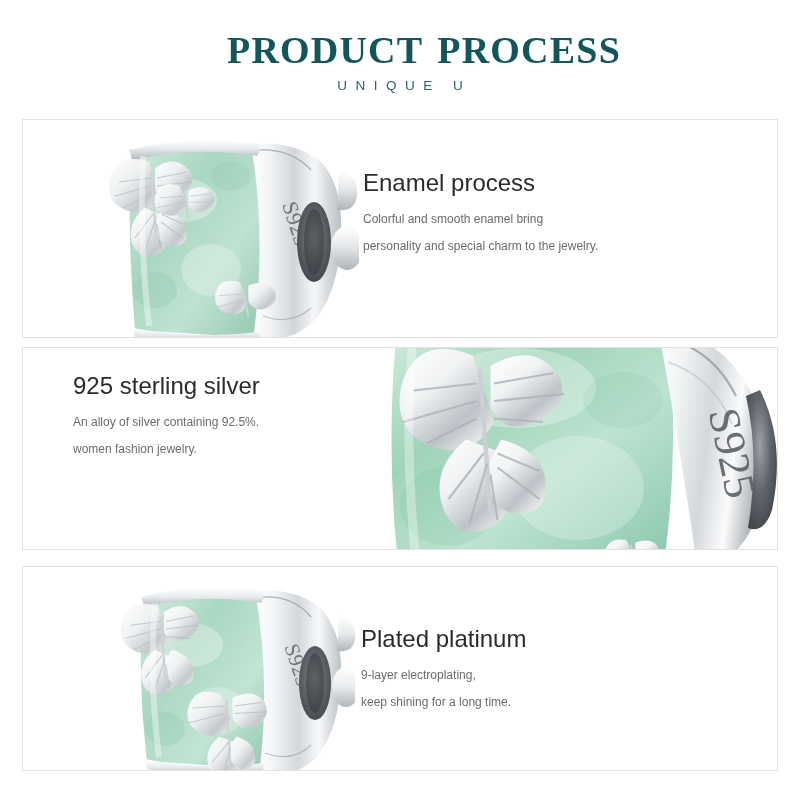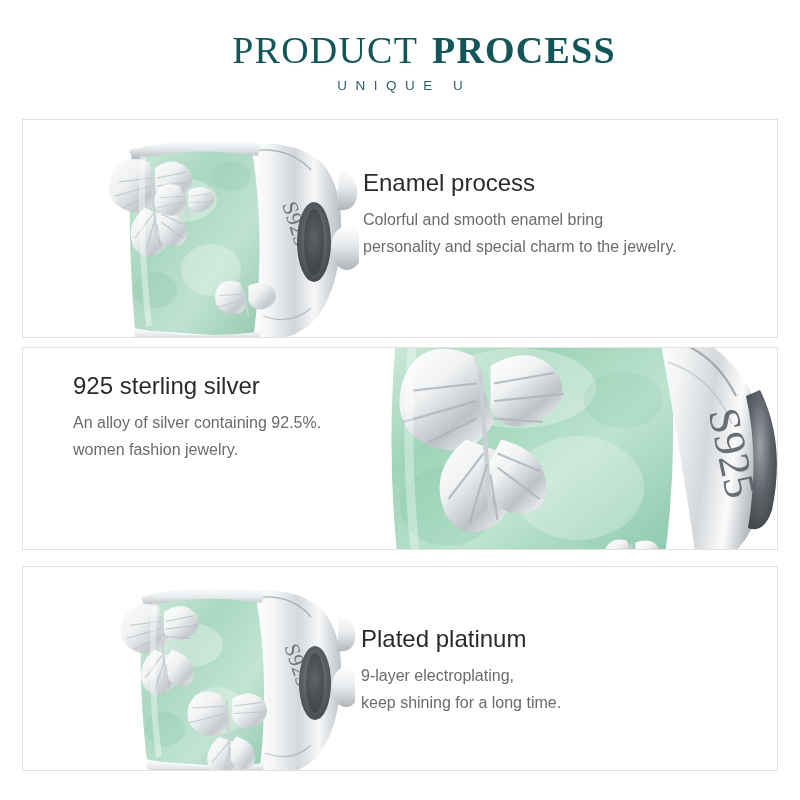--- a/index.html
+++ b/index.html
@@ -31,21 +31,21 @@
     width: 800px;
     text-align: center;
     white-space: nowrap;
     font-family: "Liberation Serif", "DejaVu Serif", serif;
     font-size: 38px;
     line-height: 42px;
     color: #12565a;
     letter-spacing: 1.2px;
   }
   #title-word-1 {
-    font-weight: 400;
+    font-weight: 700;
     margin-left: 48px;
   }
   #title-word-2 {
     font-weight: 700;
     margin-left: 14px;
   }
   #subtitle {
     position: absolute;
     left: 0;
     top: 78px;
@@ -82,21 +82,21 @@
     font-family: "Liberation Sans", sans-serif;
     font-size: 24px;
     line-height: 30px;
     color: #2b2b2b;
     font-weight: 400;
     white-space: nowrap;
     margin: 0 0 8px 0;
   }
   .panel-body {
     font-family: "Liberation Sans", sans-serif;
-    font-size: 16px;
+    font-size: 12px;
     line-height: 27px;
     color: #6b6b6b;
     font-weight: 400;
     white-space: nowrap;
     margin: 0;
   }
 
   #text-1 { left: 340px; top: 48px; }
   #text-2 { left: 50px; top: 23px; }
   #text-3 { left: 338px; top: 57px; }

